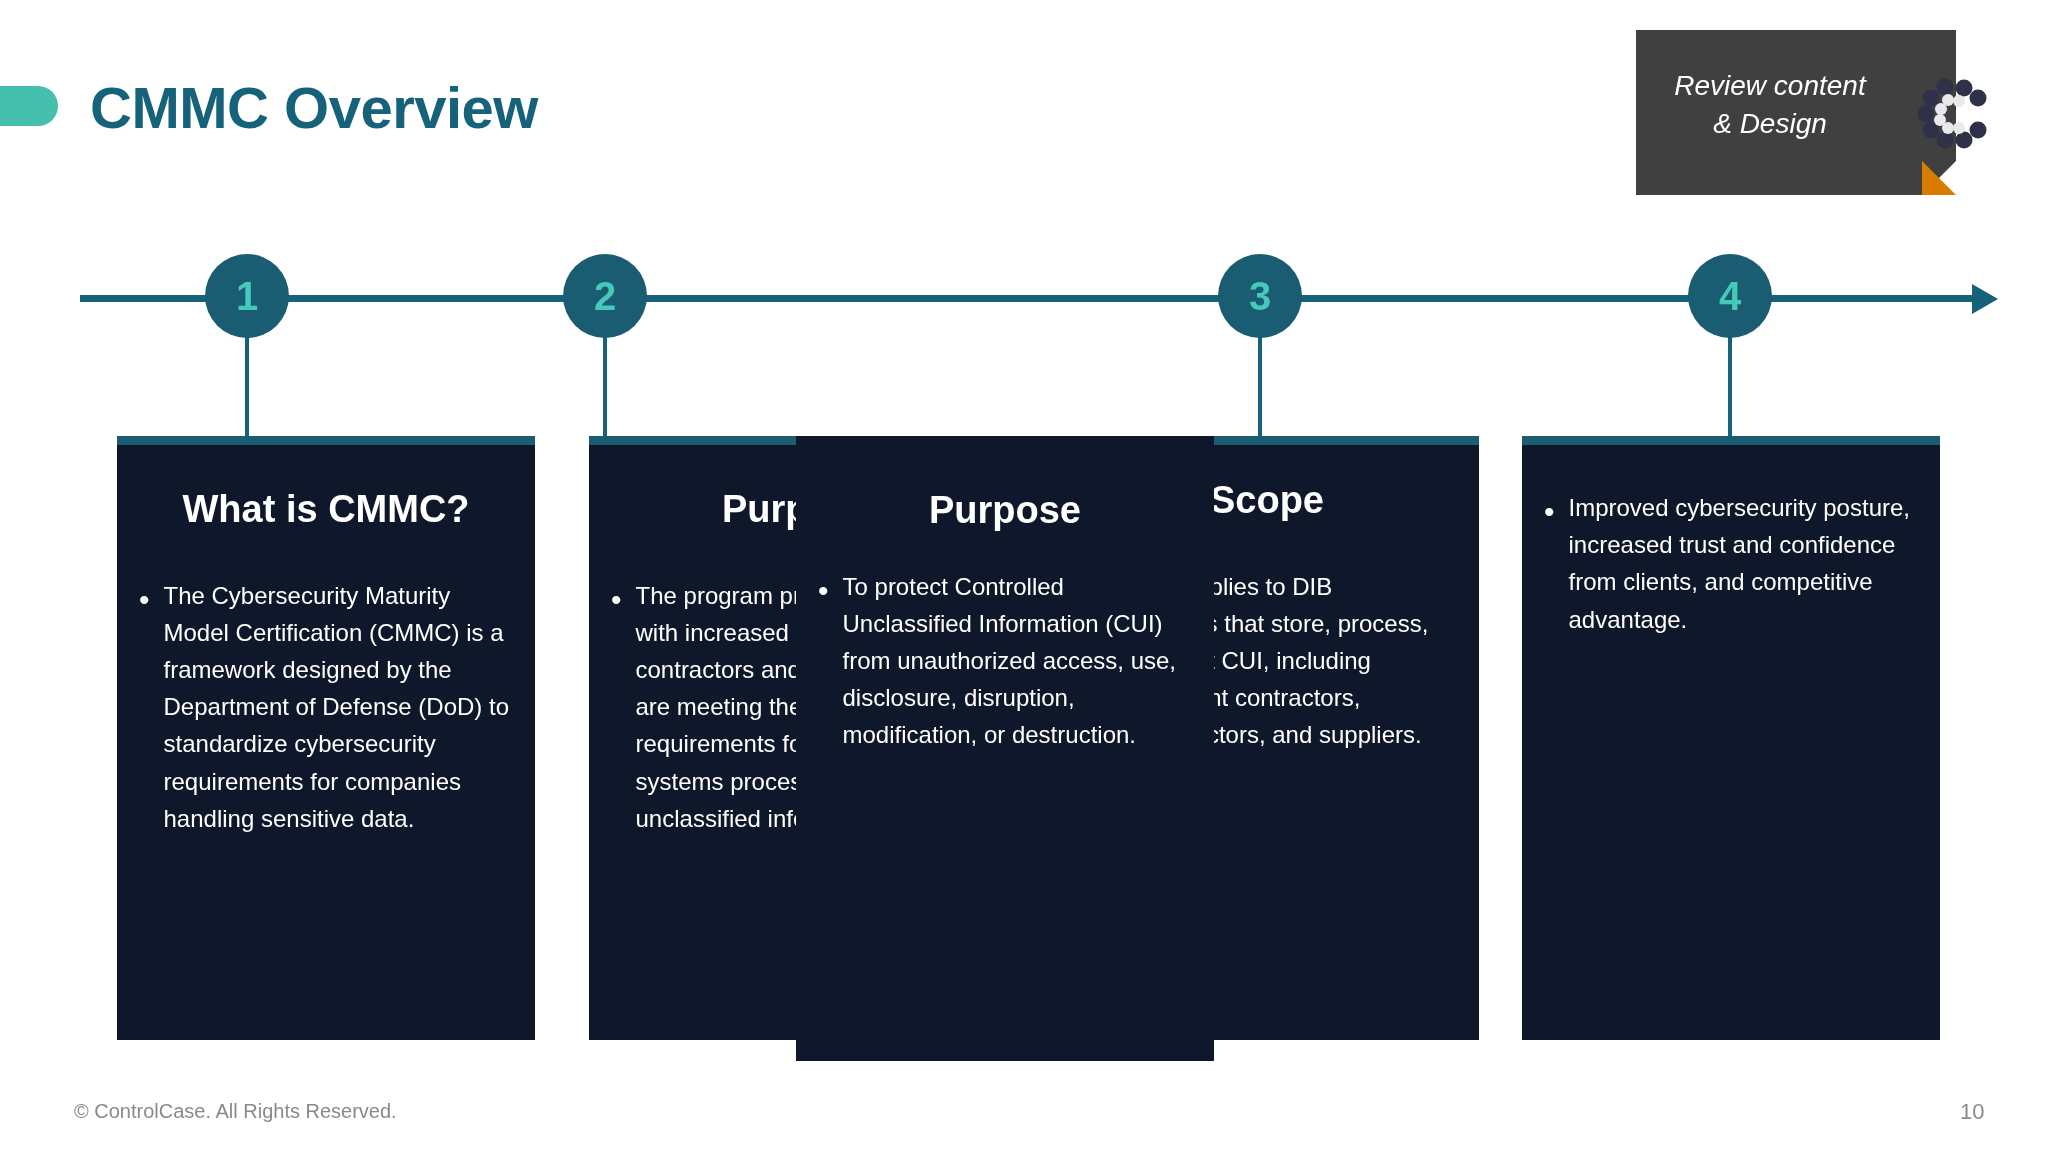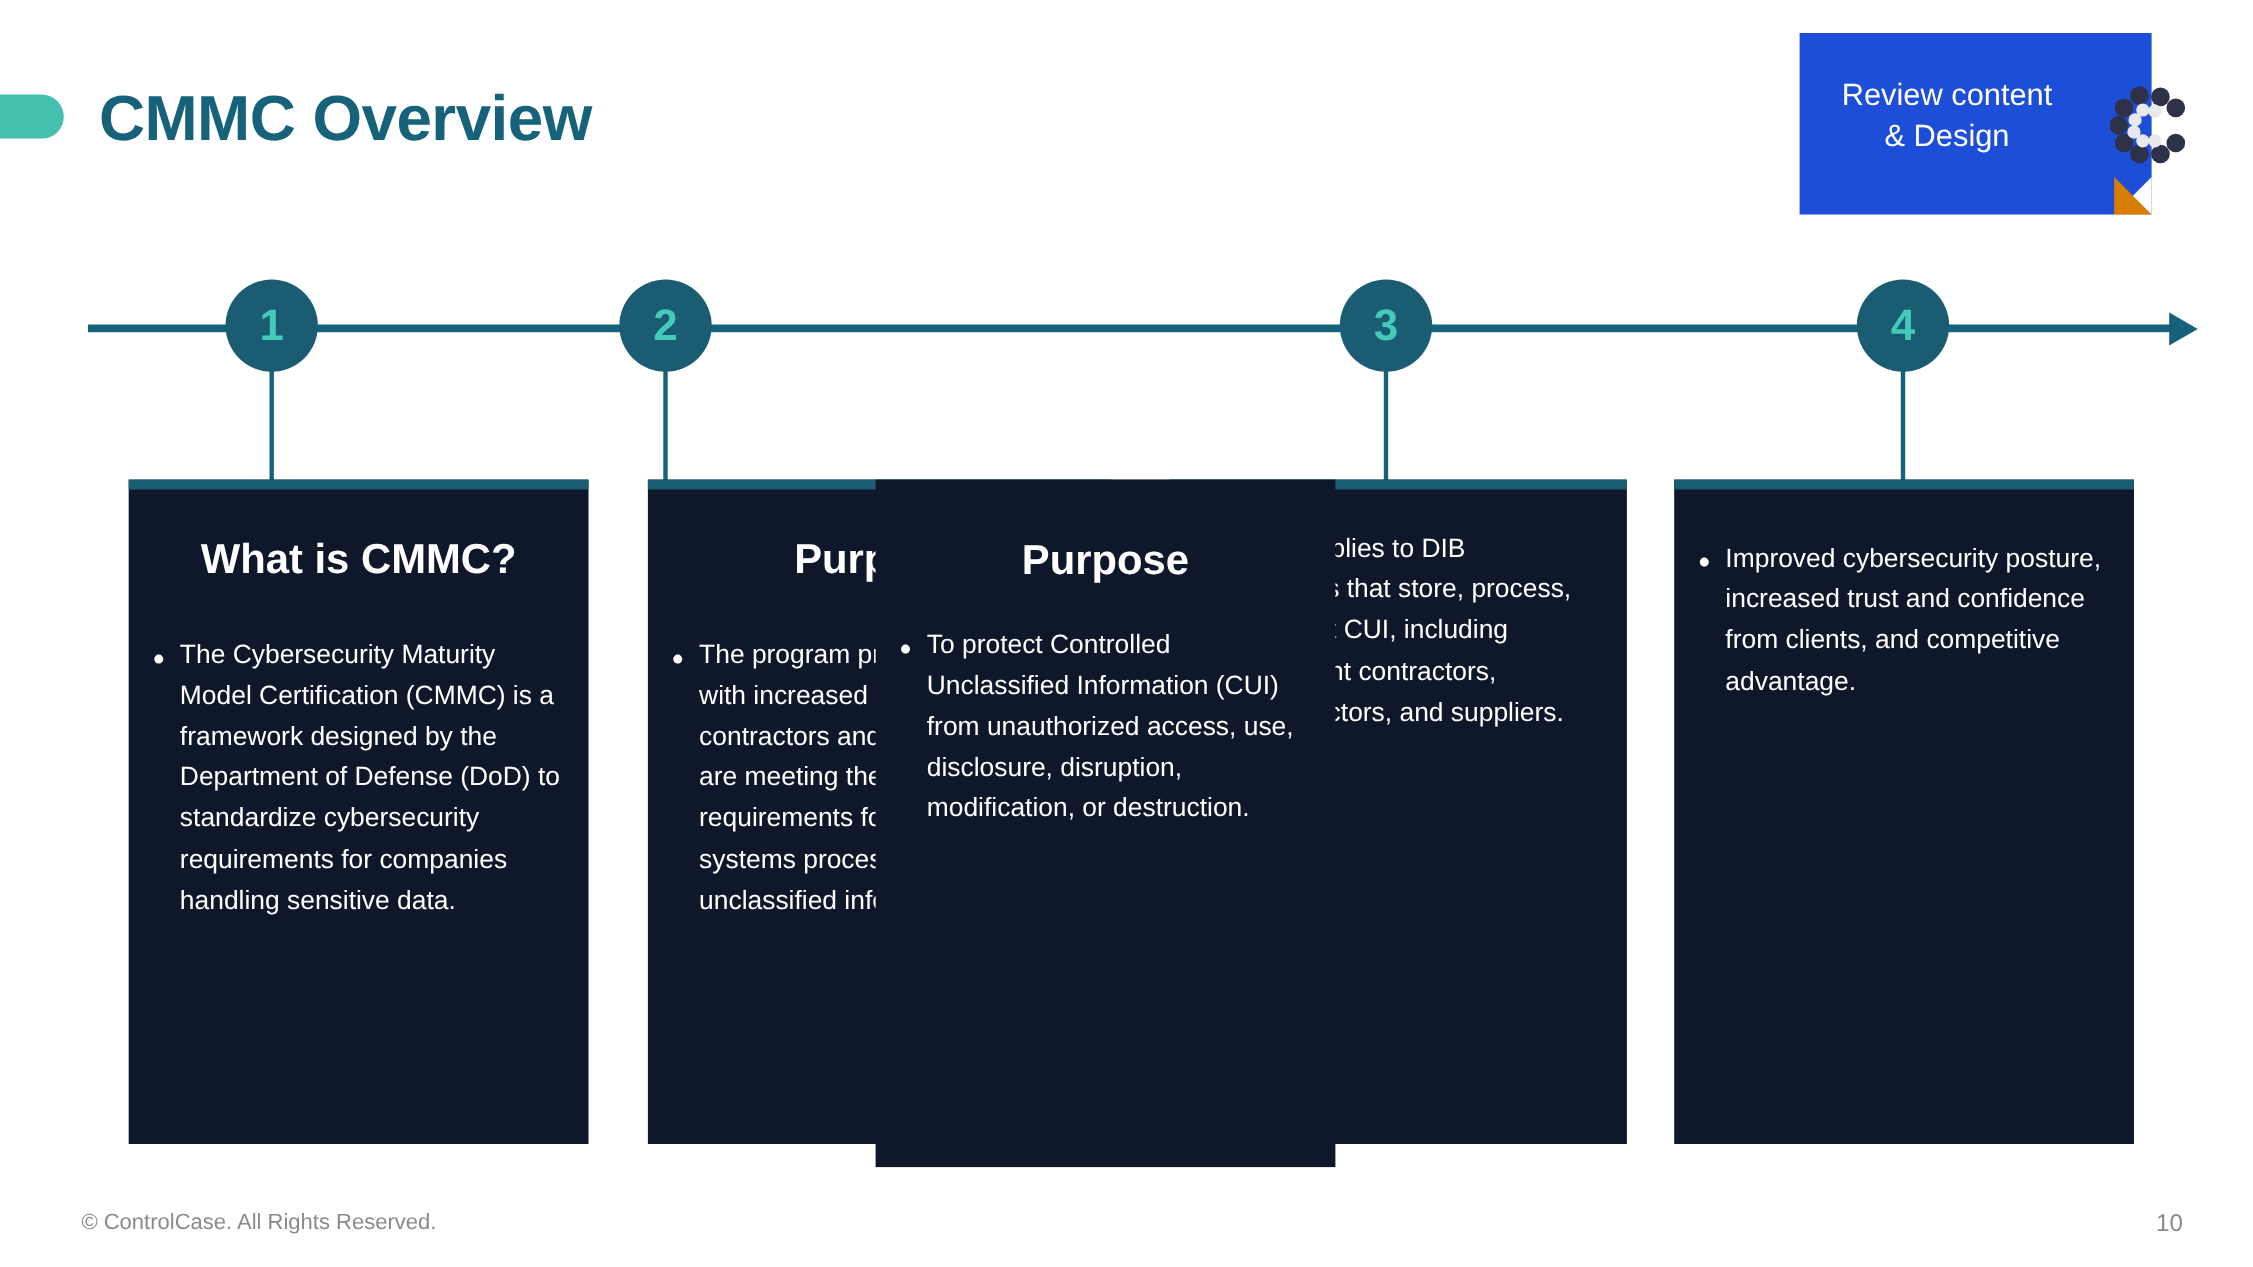--- a/index.html
+++ b/index.html
@@ -41,21 +41,22 @@
     margin-left: 16px;
   }
 
   
   .sticky {
     position: absolute;
     left: 1636px;
     top: 30px;
     width: 320px;
     height: 165px;
-    background: #1d4ed8;
+    background: #404040;
+    font-style: italic;
   }
   .sticky-text {
     position: absolute;
     left: 0;
     top: 0;
     width: 268px;
     height: 150px;
     display: flex;
     align-items: center;
     justify-content: center;
@@ -269,20 +270,21 @@
 
   <div class="card" style="left:589px; top:436px; width:890px; height:604px;">
     <div class="card-title" style="width:418px;">Purpose</div>
     <div class="card-body" style="width:390px;">
       <span class="bullet-dot">•</span>
       <span class="bullet-text">The program provides the DoD with increased assurance that contractors and subcontractors are meeting the cybersecurity requirements for nonfederal systems processing controlled unclassified information.</span>
     </div>
   </div>
 
   <div style="position:absolute; left:1055px; top:436px; width:424px; height:604px; z-index:5;">
+    <div class="card-title">Scope</div>
     <div class="card-body">
       <span class="bullet-dot">•</span>
       <span class="bullet-text">CMMC applies to DIB companies that store, process, or transmit CUI, including government contractors, subcontractors, and suppliers.</span>
     </div>
   </div>
 
   <div class="notch" style="left:1010px; top:436px; width:54px; height:33px;"></div>
 
   <div class="card" style="left:1522px; top:436px; width:418px; height:604px;">
     <div class="card-body">

